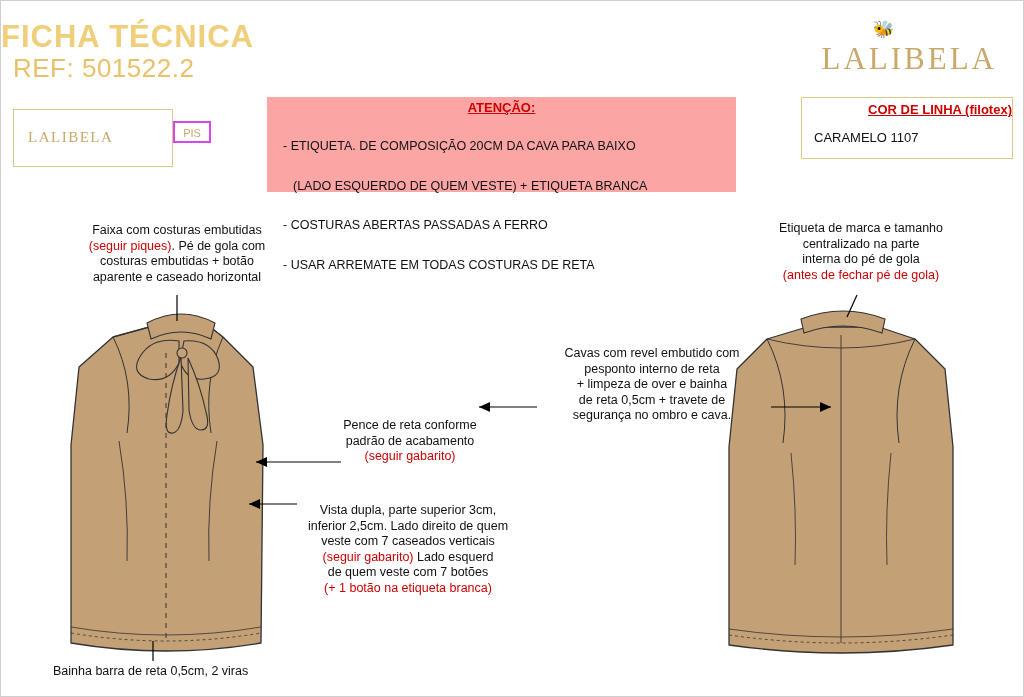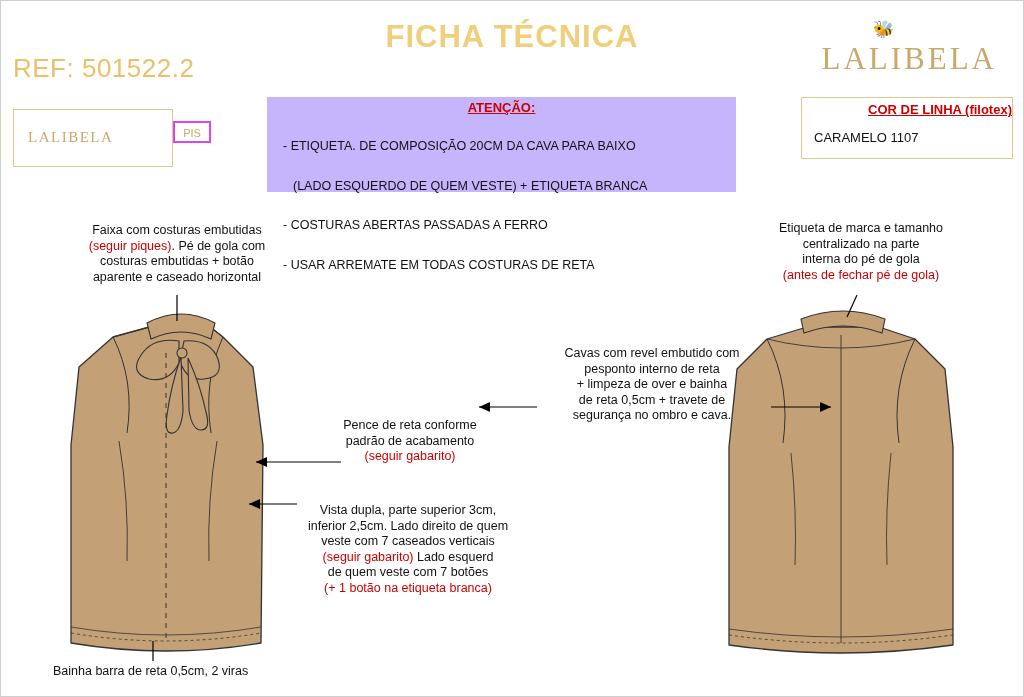--- a/index.html
+++ b/index.html
@@ -17,21 +17,21 @@
   }
 
   
   .ref{
     position:absolute;left:12px;top:52px;
     font-size:26px;color:#e8c169;letter-spacing:.5px;
     font-family:"Liberation Sans",sans-serif;
   }
   .title{
     position:absolute;left:0;right:0;top:18px;
-    text-align:center;
+    text-align:left;
     font-size:31px;font-weight:bold;color:#f0cf7a;
     letter-spacing:1px;
   }
   .brand-top{
     position:absolute;right:26px;top:40px;
     font-size:31px;color:#c8a96a;letter-spacing:3px;
     font-family:"Liberation Serif",serif;
   }
   .bee{
     position:absolute;right:128px;top:18px;
@@ -50,21 +50,21 @@
   }
   .pis-box{
     position:absolute;left:172px;top:120px;width:38px;height:22px;
     border:2px solid #d946ef;box-sizing:border-box;
     font-size:11px;color:#c8a96a;text-align:center;line-height:21px;
   }
 
   
   .attn{
     position:absolute;left:266px;top:96px;width:469px;height:95px;
-    background:#c4b5fd;box-sizing:border-box;
+    background:#fca5a5;box-sizing:border-box;
     padding:3px 4px 0 4px;
   }
   .attn .attn-title{
     text-align:center;font-size:13px;font-weight:bold;color:#cc0000;
     text-decoration:underline;margin-bottom:1px;
   }
   .attn .line{
     font-size:12.5px;color:#111;line-height:15.5px;
     padding-left:12px;white-space:nowrap;margin-top:24px;
   }

